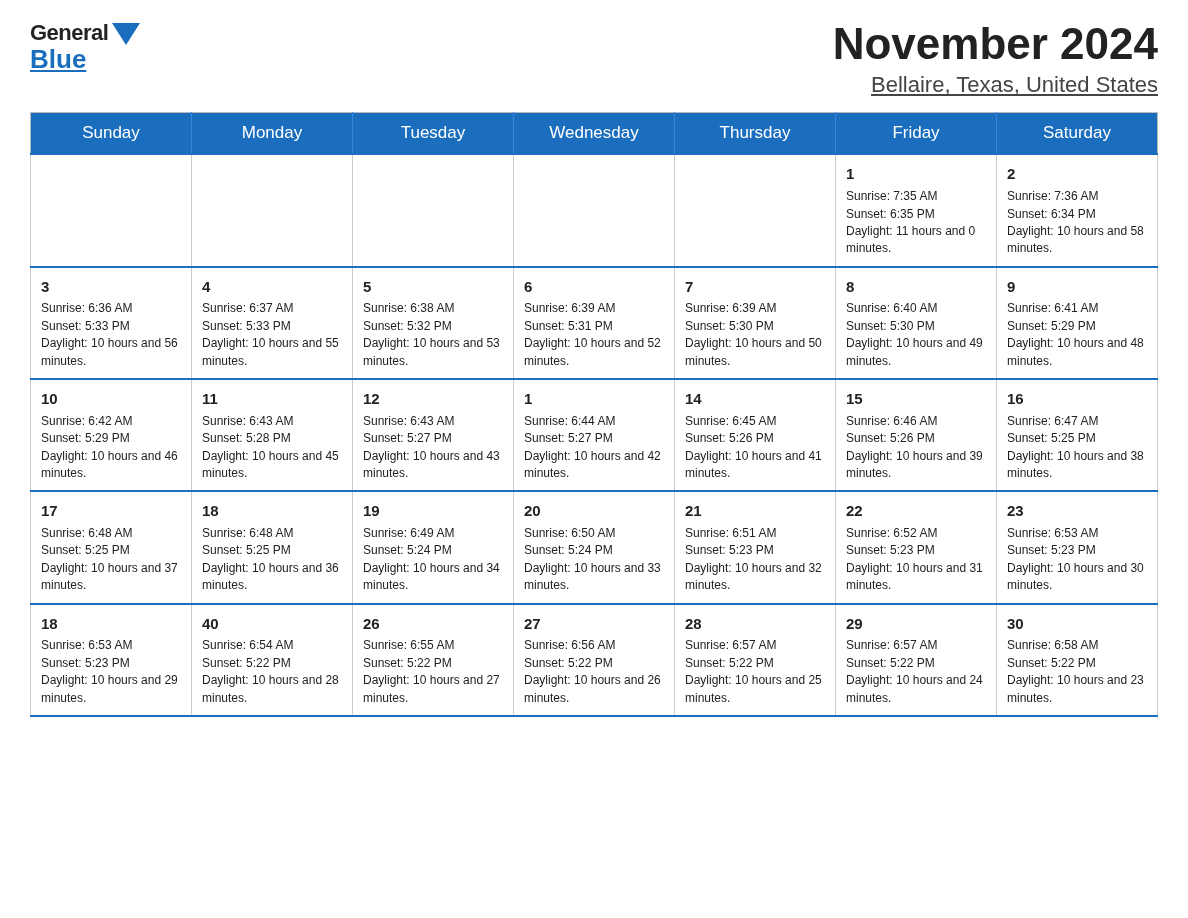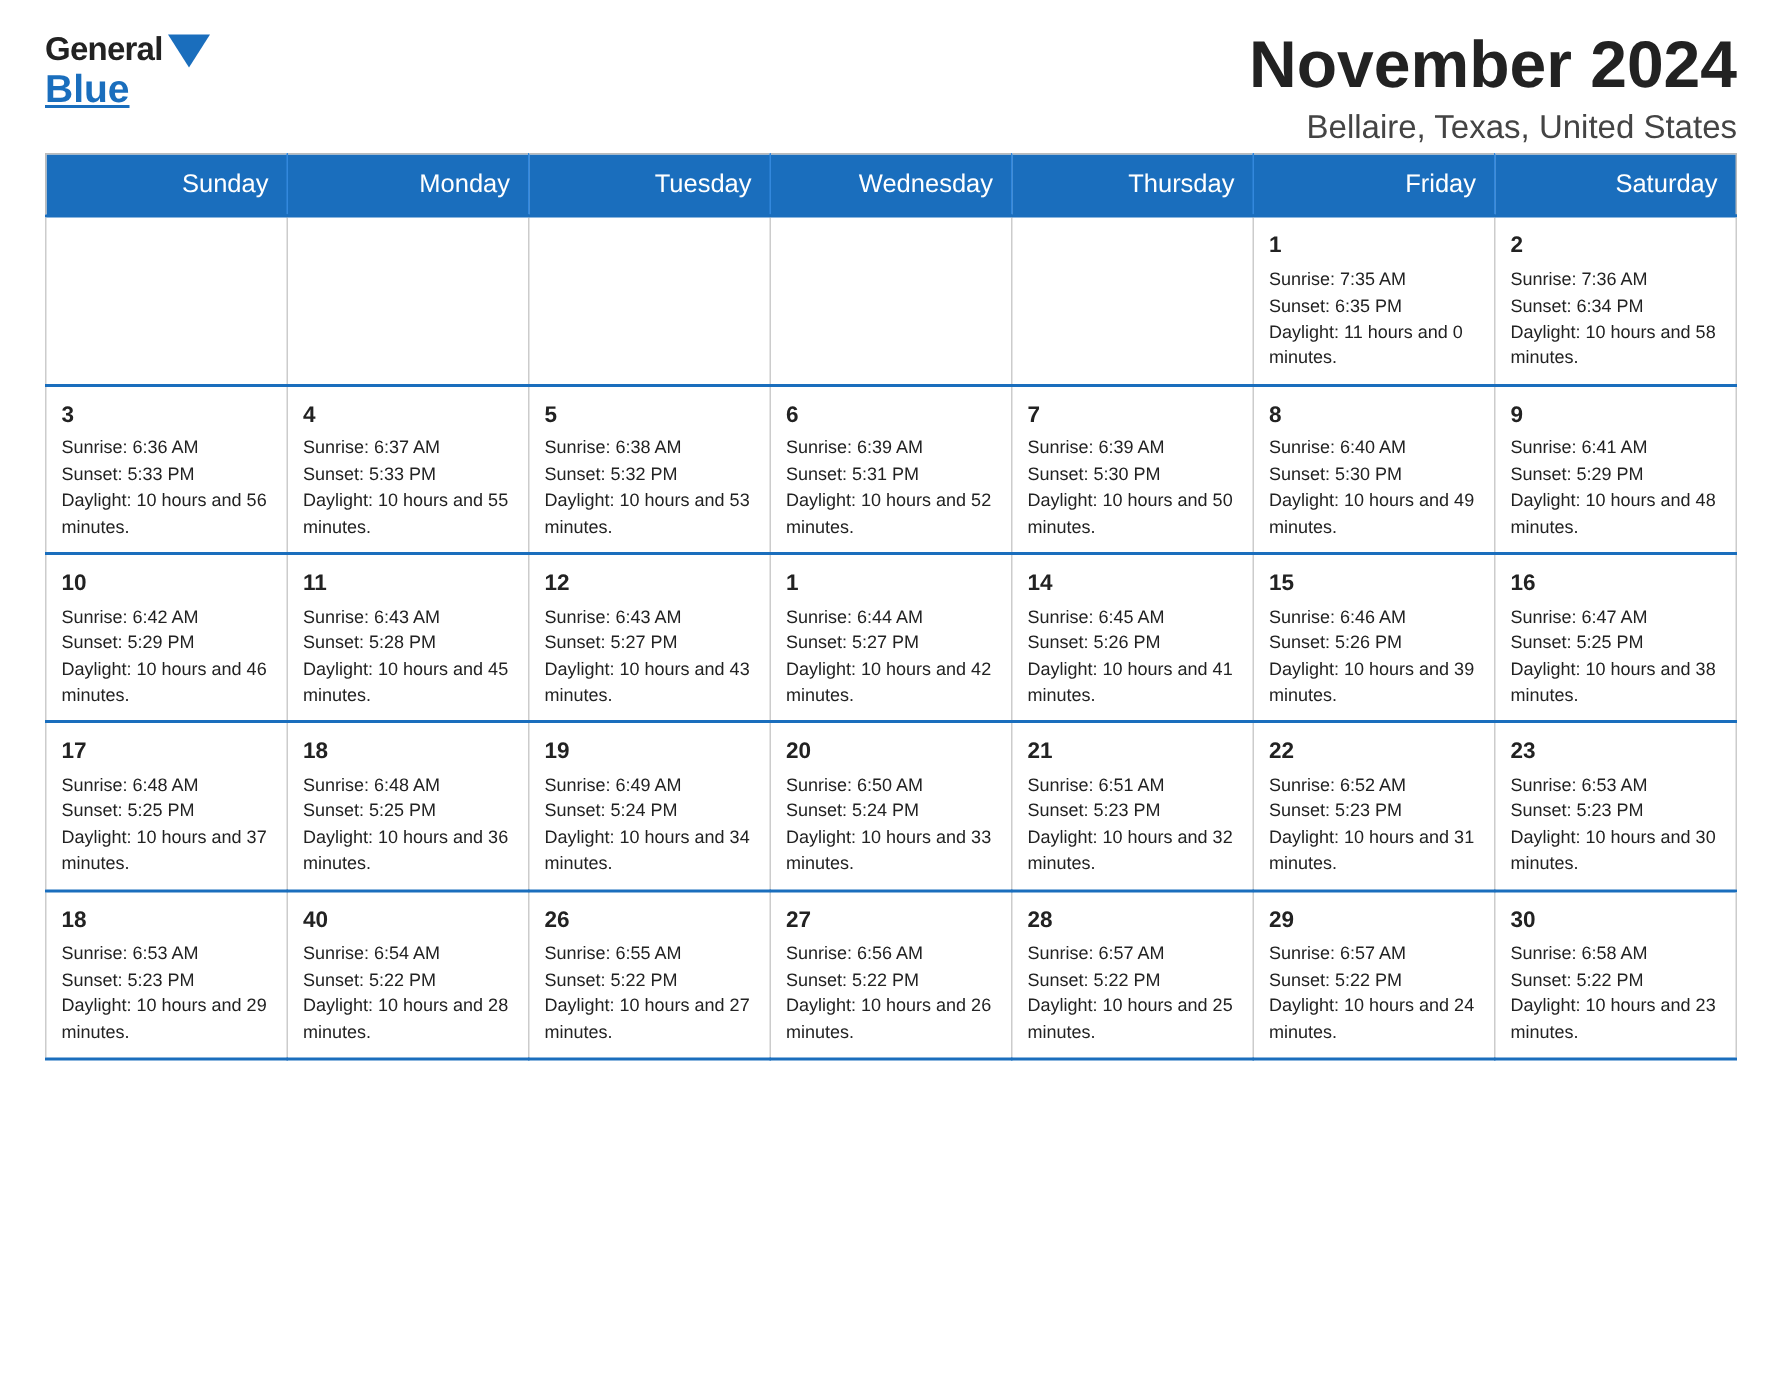--- a/index.html
+++ b/index.html
@@ -8,21 +8,21 @@
       background: #fff;
       color: #222;
       width: 1188px;
       min-height: 918px;
       padding: 20px 30px;
     }
     .header {
       display: flex;
       justify-content: space-between;
       align-items: flex-start;
-      margin-bottom: 4px;
+      margin-bottom: 14px;
     }
     .logo {
       display: flex;
       flex-direction: column;
       align-items: flex-start;
     }
     .logo-top {
       display: flex;
       align-items: center;
       font-size: 22px;
@@ -53,30 +53,31 @@
       font-size: 44px;
       font-weight: bold;
       color: #222;
       line-height: 1.1;
     }
     .title-block h2 {
       font-size: 22px;
       font-weight: normal;
       color: #444;
       margin-top: 4px;
+      text-decoration: underline;
     }
     .calendar {
       width: 100%;
       border-collapse: collapse;
       border: 1px solid #bbb;
     }
     .calendar th {
       background-color: #1a6ebd;
       color: #fff;
-      text-align: right;
+      text-align: center;
       padding: 10px 12px;
       font-size: 17px;
       font-weight: normal;
       border-right: 1px solid #3388dd;
     }
     .calendar th:last-child {
       border-right: none;
     }
     .calendar td {
       vertical-align: top;

